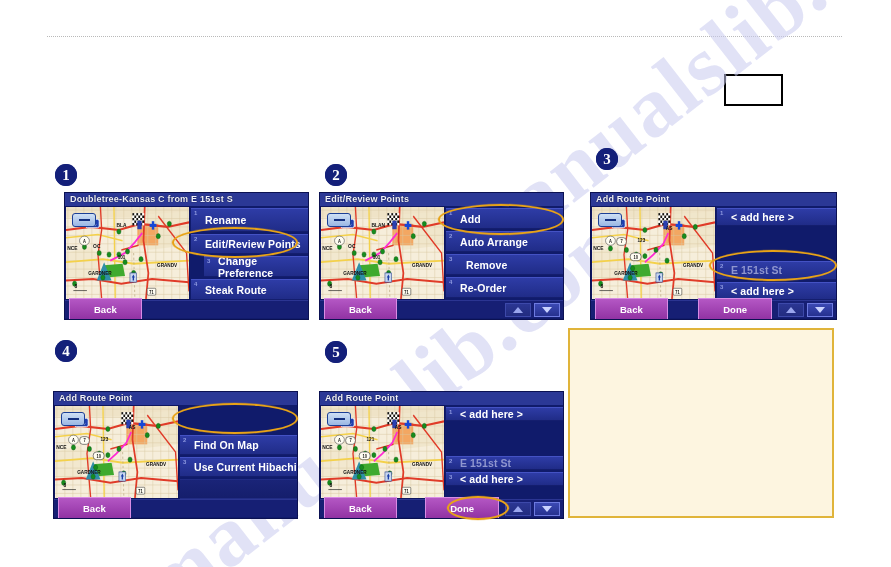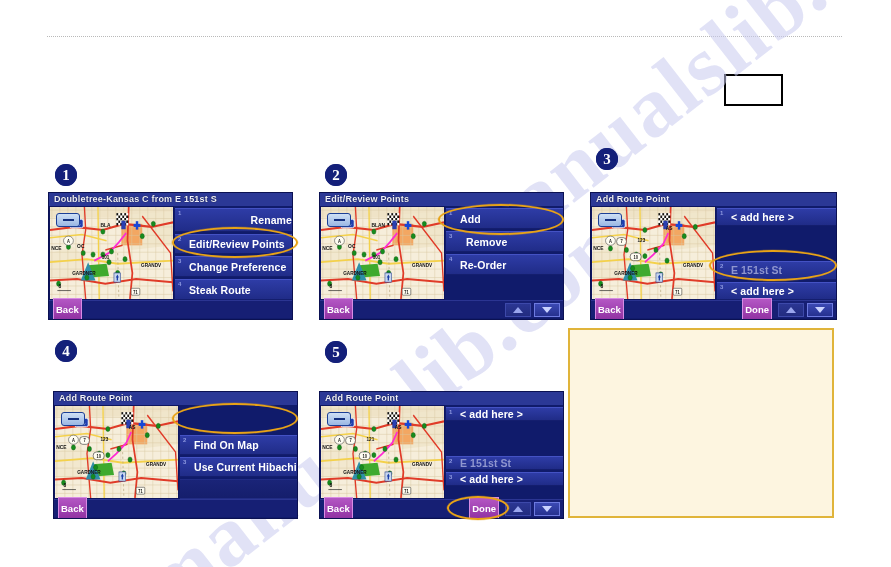--- a/index.html
+++ b/index.html
@@ -93,21 +93,21 @@
   }
   .mi.dim{color:#8f96cf;margin-top:33px;}
   .mi.blank{background:linear-gradient(#1a2478,#151e6c);border-color:#212c84;}
 
   
   .bottom{
     height:17px;background:#161f74;display:flex;align-items:center;
     position:relative;border-top:1px solid #2b3592;
   }
   .btn{
-    height:24px;margin-left:4px;padding:0 2px;
+    height:24px;margin-left:4px;padding:0 24px;
     background:linear-gradient(#b457c4,#8e2fa0);
     border:1px solid #d88ce4;
     color:#ffffff;font-size:9.5px;font-weight:bold;
     display:flex;align-items:center;justify-content:center;
     box-sizing:border-box;
   }
   .btn.done{margin-left:0;}
   .spacer{flex:1;}
   .arrow{
     width:26px;height:14px;margin-right:3px;
@@ -143,21 +143,21 @@
 <div id="top-rule"></div>
 <div id="header-box"></div>
 
 <div class="wm" id="wm-1">manualslib.com</div>
 <div class="wm" id="wm-2">manualslib.com</div>
 
 <div id="note-box"></div>
 
 <div id="steps-root">
     <div class="badge" style="left: 55px; top: 164px;">1</div>
-    <div class="device" style="left: 48px; top: 192px; width: 243px; height: 126px;">
+    <div class="device" style="left: 64px; top: 192px; width: 243px; height: 126px;">
       <div class="title-bar">Doubletree-Kansas C from E 151st S</div>
       <div class="body-row" style="height: 94px;">
         <div class="map" style="width: 125px; height: 94px;">
           <svg width="123" height="92" viewBox="0 0 200 120" preserveAspectRatio="none">
             <rect width="200" height="120" fill="#f6eedb"></rect>
             <rect x="0" y="0" width="200" height="14" fill="#efe3c7"></rect>
             <path d="M0 60 L38 52 L62 70 L40 96 L0 92 Z" fill="#f2e8cf"></path>
             <path d="M120 10 L200 6 L200 50 L132 56 Z" fill="#f0e6cb"></path>
             <rect x="116" y="22" width="34" height="28" fill="#f2a35c" opacity=".95"></rect>
             <line x1="0" y1="4" x2="200" y2="4" stroke="#d9c9a4" stroke-width=".7"></line>
@@ -269,29 +269,29 @@
             <text x="82" y="26" font-family="Liberation Sans, sans-serif" font-size="8" font-weight="bold" fill="#111">BLA</text>
             <text x="44" y="54" font-family="Liberation Sans, sans-serif" font-size="8" font-weight="bold" fill="#111">OC</text>
             <path d="M22 44 a8 6 0 1 1 16 0 a8 6 0 1 1 -16 0" fill="#fffdf2" stroke="#444" stroke-width=".8"></path>
             <text x="30" y="47" font-family="Liberation Sans, sans-serif" font-size="6.5" font-weight="bold" fill="#111" text-anchor="middle">A</text>
           </svg>
           <div style="position: absolute; left: 6px; top: 6px; width: 22px; height: 12px; background: linear-gradient(rgb(207, 224, 245), rgb(154, 183, 228)); border: 1px solid rgb(28, 63, 150); border-radius: 3px; display: flex; align-items: center; justify-content: center;">
             <span style="display:block;width:11px;height:2px;background:#14307f;"></span>
           </div>
         </div>
         <div class="menu">
-          <div class="mi" style="height: 24px; justify-content: flex-end;">
+          <div class="mi" style="height: 24px;">
             <span class="idx">1</span>
             <span>Rename</span>
           </div>
           <div class="mi" style="height: 21px;">
             <span class="idx">2</span>
             <span>Edit/Review Points</span>
           </div>
-          <div class="mi" style="height: 21px;">
+          <div class="mi" style="height: 21px; margin-left: 13px;">
             <span class="idx">3</span>
             <span>Change Preference</span>
           </div>
           <div class="mi" style="height: 21px;">
             <span class="idx">4</span>
             <span>Steak Route</span>
           </div>
         </div>
       </div>
       <div class="bottom">
@@ -424,20 +424,24 @@
           </svg>
           <div style="position: absolute; left: 6px; top: 6px; width: 22px; height: 12px; background: linear-gradient(rgb(207, 224, 245), rgb(154, 183, 228)); border: 1px solid rgb(28, 63, 150); border-radius: 3px; display: flex; align-items: center; justify-content: center;">
             <span style="display:block;width:11px;height:2px;background:#14307f;"></span>
           </div>
         </div>
         <div class="menu">
           <div class="mi" style="height: 21px;">
             <span class="idx">1</span>
             <span>Add</span>
           </div>
+          <div class="mi" style="height: 21px;">
+            <span class="idx">2</span>
+            <span>Auto Arrange</span>
+          </div>
           <div class="mi" style="height: 21px; padding-left: 20px;">
             <span class="idx">3</span>
             <span>Remove</span>
           </div>
           <div class="mi" style="height: 21px;">
             <span class="idx">4</span>
             <span>Re-Order</span>
           </div>
         </div>
       </div>

